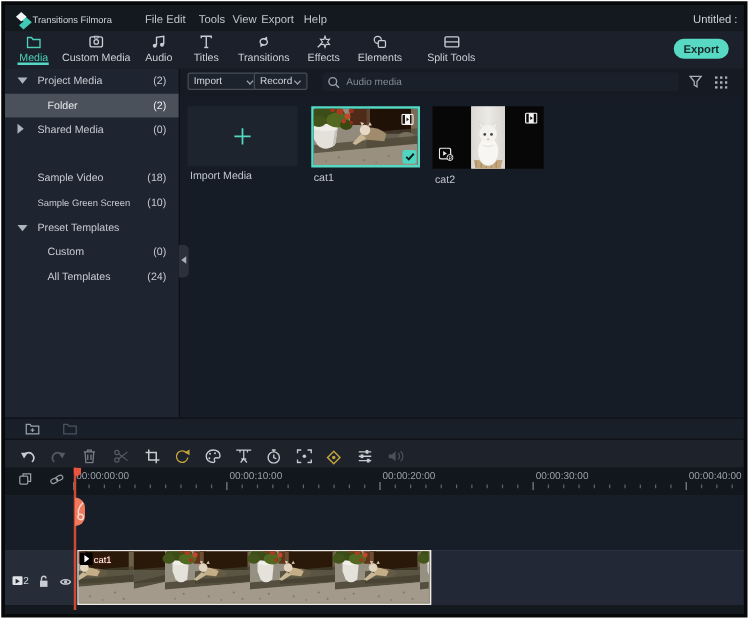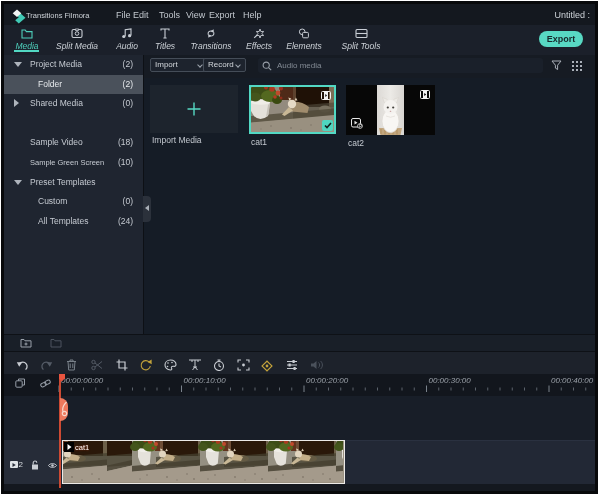--- a/index.html
+++ b/index.html
@@ -6,21 +6,21 @@
 *{box-sizing:border-box;font-family:"Liberation Sans",sans-serif;}
 #win{position:absolute;left:1px;top:1px;width:597px;height:493px;background:#08090b;}
 #app{position:absolute;left:3px;top:3px;width:591px;height:487px;background:#1a1f28;overflow:hidden;}
 .abs{position:absolute;}
 
 #menubar{left:0;top:0;width:591px;height:21px;background:#14181f;}
 .menu-item{position:absolute;top:6px;font-size:9px;color:#c2c7ce;}
 
 #tabbar{left:0;top:21px;width:591px;height:30px;background:#1b202a;}
 .tab{position:absolute;top:3px;text-align:center;color:#ccd1d7;}
-.tab .lbl{font-size:8.5px;display:block;margin-top:2px;font-style:italic;}
+.tab .lbl{font-size:8.5px;display:block;margin-top:2px;}
 .tab svg{display:block;margin:0 auto;}
 
 #sidebar{left:0;top:51px;width:139px;height:279px;background:#1f2530;}
 .srow{position:absolute;left:0;width:139px;height:19px;font-size:8.5px;color:#c6cbd2;}
 .srow .nm{position:absolute;top:4px;}
 .srow .ct{position:absolute;top:4px;right:10px;}
 .tri{position:absolute;left:10px;top:7px;width:0;height:0;}
 .tri.down{border-left:4px solid transparent;border-right:4px solid transparent;border-top:5px solid #aeb4bc;}
 .tri.right{border-top:4px solid transparent;border-bottom:4px solid transparent;border-left:5px solid #aeb4bc;top:5px;}
 
@@ -28,21 +28,21 @@
 #mediabody{left:140px;top:74px;width:451px;height:256px;background:#151c26;}
 #mediabottom{left:0;top:330px;width:591px;height:17px;background:#191f28;border-top:1px solid #0e1116;}
 .mbtn{position:absolute;top:3px;height:14px;border:1px solid #454d58;border-radius:2px;background:#1d232d;color:#d3d7dc;font-size:8px;line-height:12px;padding:0 4px;}
 .mbtn .chev{position:absolute;right:5px;top:3.5px;width:4px;height:4px;border-right:1.1px solid #9fa6af;border-bottom:1.1px solid #9fa6af;transform:rotate(45deg);}
 
 .tile-label{position:absolute;font-size:8.5px;color:#c3c8cf;}
 
 #toolbar{left:0;top:347px;width:591px;height:23px;background:#1d222b;border-top:1px solid #0e1116;}
 #toolbar svg{position:absolute;top:7px;}
 
-#ruler{left:0;top:370px;width:591px;height:22px;background:#12161d;font-style:italic;}
+#ruler{left:0;top:370px;width:591px;height:22px;background:#12161d;}
 .tlabel{position:absolute;top:2px;font-size:8px;color:#9ba1a9;}
 
 #tracks{left:0;top:392px;width:591px;height:95px;background:#181e28;}
 #lane{position:absolute;left:0;top:44px;width:591px;height:44px;background:#222835;border-top:1px solid #2a3140;box-sizing:border-box;}
 #lanehead{position:absolute;left:0;top:44px;width:55px;height:44px;background:#262c38;}
 #bottomstrip{position:absolute;left:0;top:88px;width:591px;height:7px;background:#14181f;}
 </style>
 </head>
 <body>
 <div id="win">
@@ -69,21 +69,21 @@
             <path d="M1,2 h3.2 l1.2,1.6 H11 V10 H1 Z" fill="none" stroke="#4ecfbb" stroke-width="1.1"></path>
           </svg>
       <span class="lbl">Media</span>
     </div>
     <div class="tab" style="left:43px;width:60px">
       <svg width="12" height="11" viewBox="0 0 12 11">
             <rect x="1" y="1.5" width="10" height="8" rx="1.5" fill="none" stroke="#c9ced5" stroke-width="1.1"></rect>
             <circle cx="6" cy="5.5" r="1.8" fill="none" stroke="#c9ced5" stroke-width="1"></circle>
             <rect x="4.6" y="1" width="2.8" height="1.4" fill="#1b202a" stroke="#c9ced5" stroke-width="0.8"></rect>
           </svg>
-      <span class="lbl">Split Media</span>
+      <span class="lbl">Custom Media</span>
     </div>
     <div class="tab" style="left:103px;width:40px">
       <svg width="12" height="11" viewBox="0 0 12 11">
             <path d="M4.2,8.2 V1.8 L10,1 v6.4" fill="none" stroke="#c9ced5" stroke-width="1.1"></path>
             <circle cx="2.8" cy="8.5" r="1.6" fill="#c9ced5"></circle>
             <circle cx="8.6" cy="7.7" r="1.6" fill="#c9ced5"></circle>
           </svg>
       <span class="lbl">Audio</span>
     </div>
     <div class="tab" style="left:140px;width:42px">

